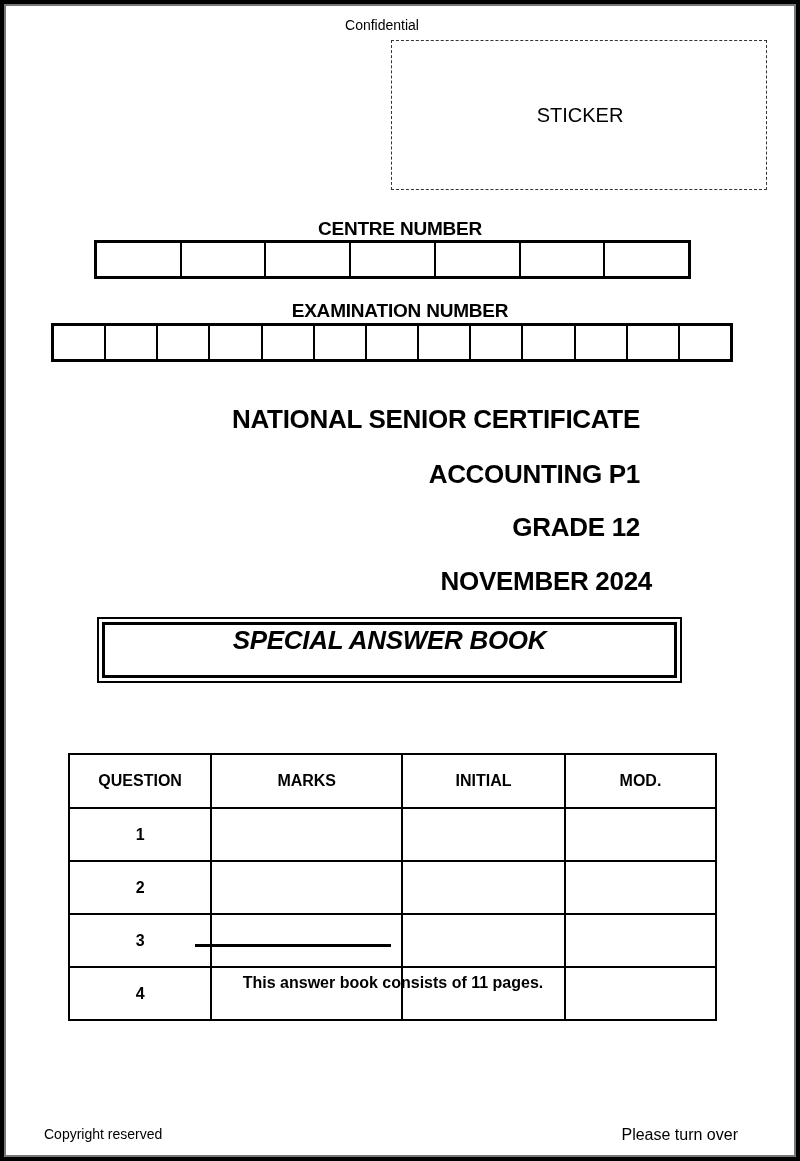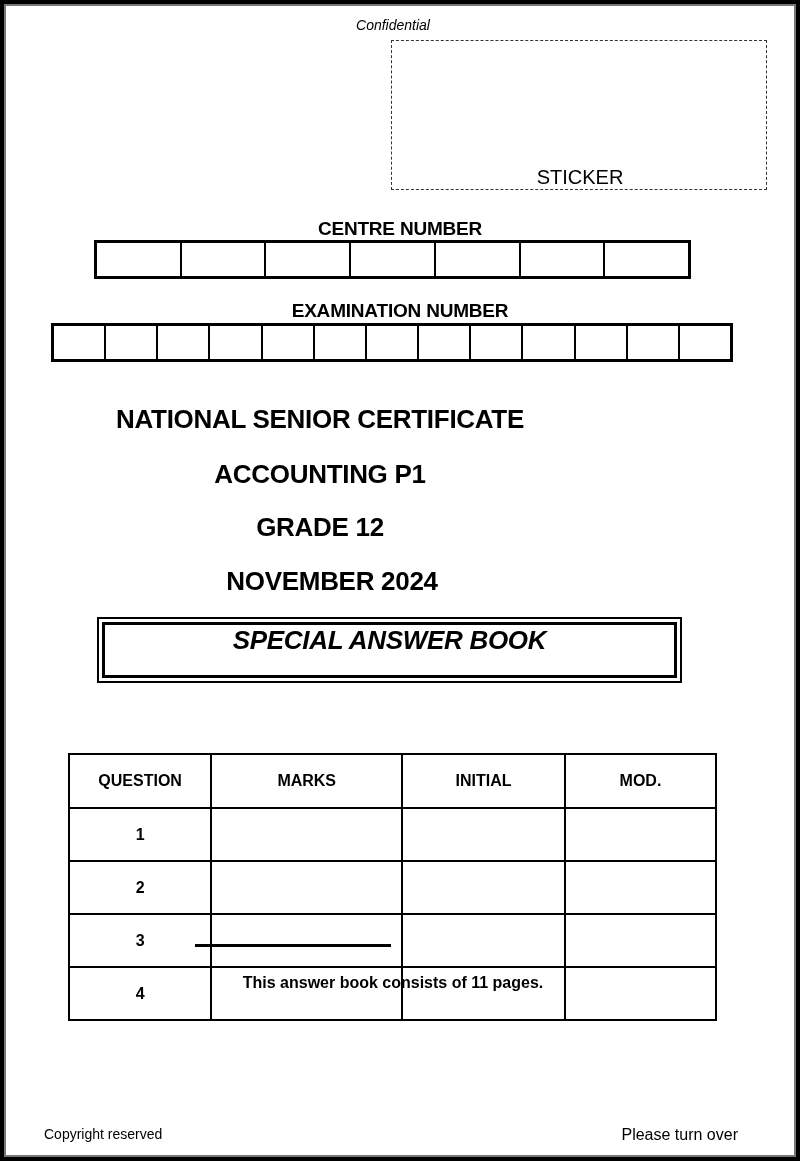--- a/index.html
+++ b/index.html
@@ -24,31 +24,30 @@
     }
     .page-frame-inner {
       position: absolute;
       left: 4px; top: 4px;
       right: 4px; bottom: 4px;
       border: 2px solid #777;
     }
     .abs { position: absolute; }
 
     .confidential {
-      left: 299px; top: 17px; width: 188px;
+      left: 288px; top: 17px; width: 188px;
       text-align: center;
       font-size: 14px;
-      font-style: italic;
     }
     .sticker-box {
       left: 391px; top: 40px;
       width: 376px; height: 150px;
       box-sizing: border-box;
       border: 1px dashed #333;
-      display: flex; align-items: flex-end; justify-content: center;
+      display: flex; align-items: center; justify-content: center;
     }
     .sticker-label {
       font-size: 20px;
       margin-left: 2px;
     }
 
     .field-label {
       left: 0; width: 800px;
       text-align: center;
       font-weight: bold;
@@ -72,21 +71,21 @@
       left: 94px; top: 240px;
       width: 597px; height: 39px;
     }
     .exam-row {
       left: 51px; top: 323px;
       width: 682px; height: 39px;
     }
 
     .title-line {
       left: 0; width: 640px;
-      text-align: center;
+      text-align: right;
       font-weight: bold;
       font-size: 26px;
       letter-spacing: -0.3px;
     }
 
     .answer-book-outer {
       left: 97px; top: 617px;
       width: 585px; height: 66px;
       box-sizing: border-box;
       border: 2px solid #000;

